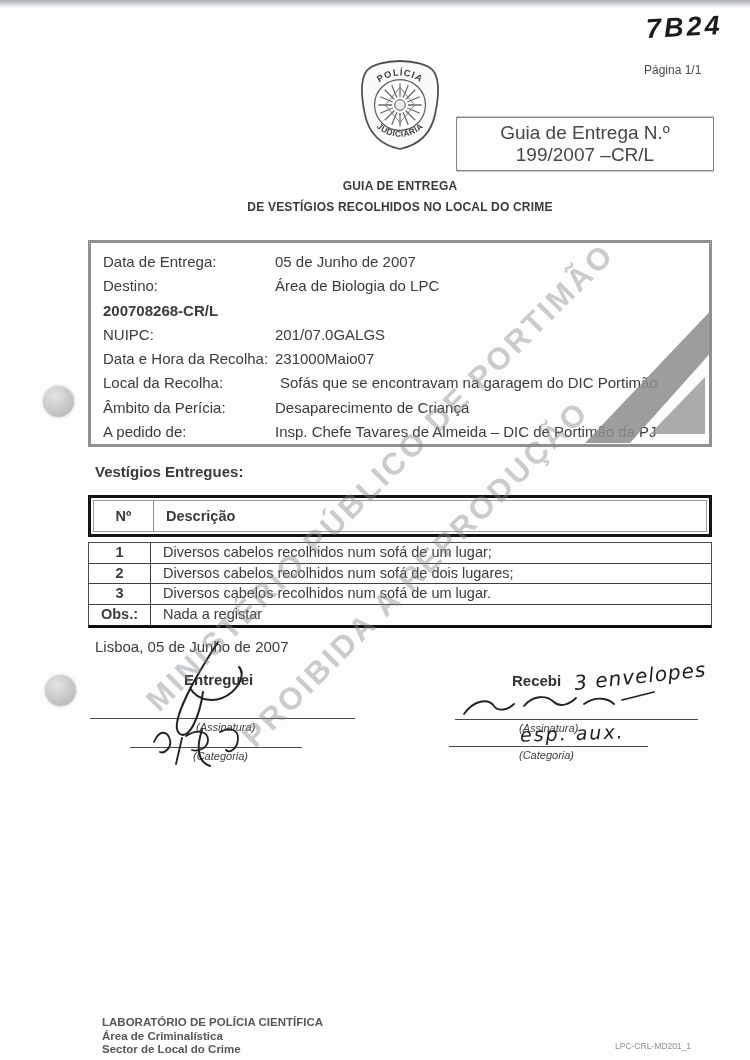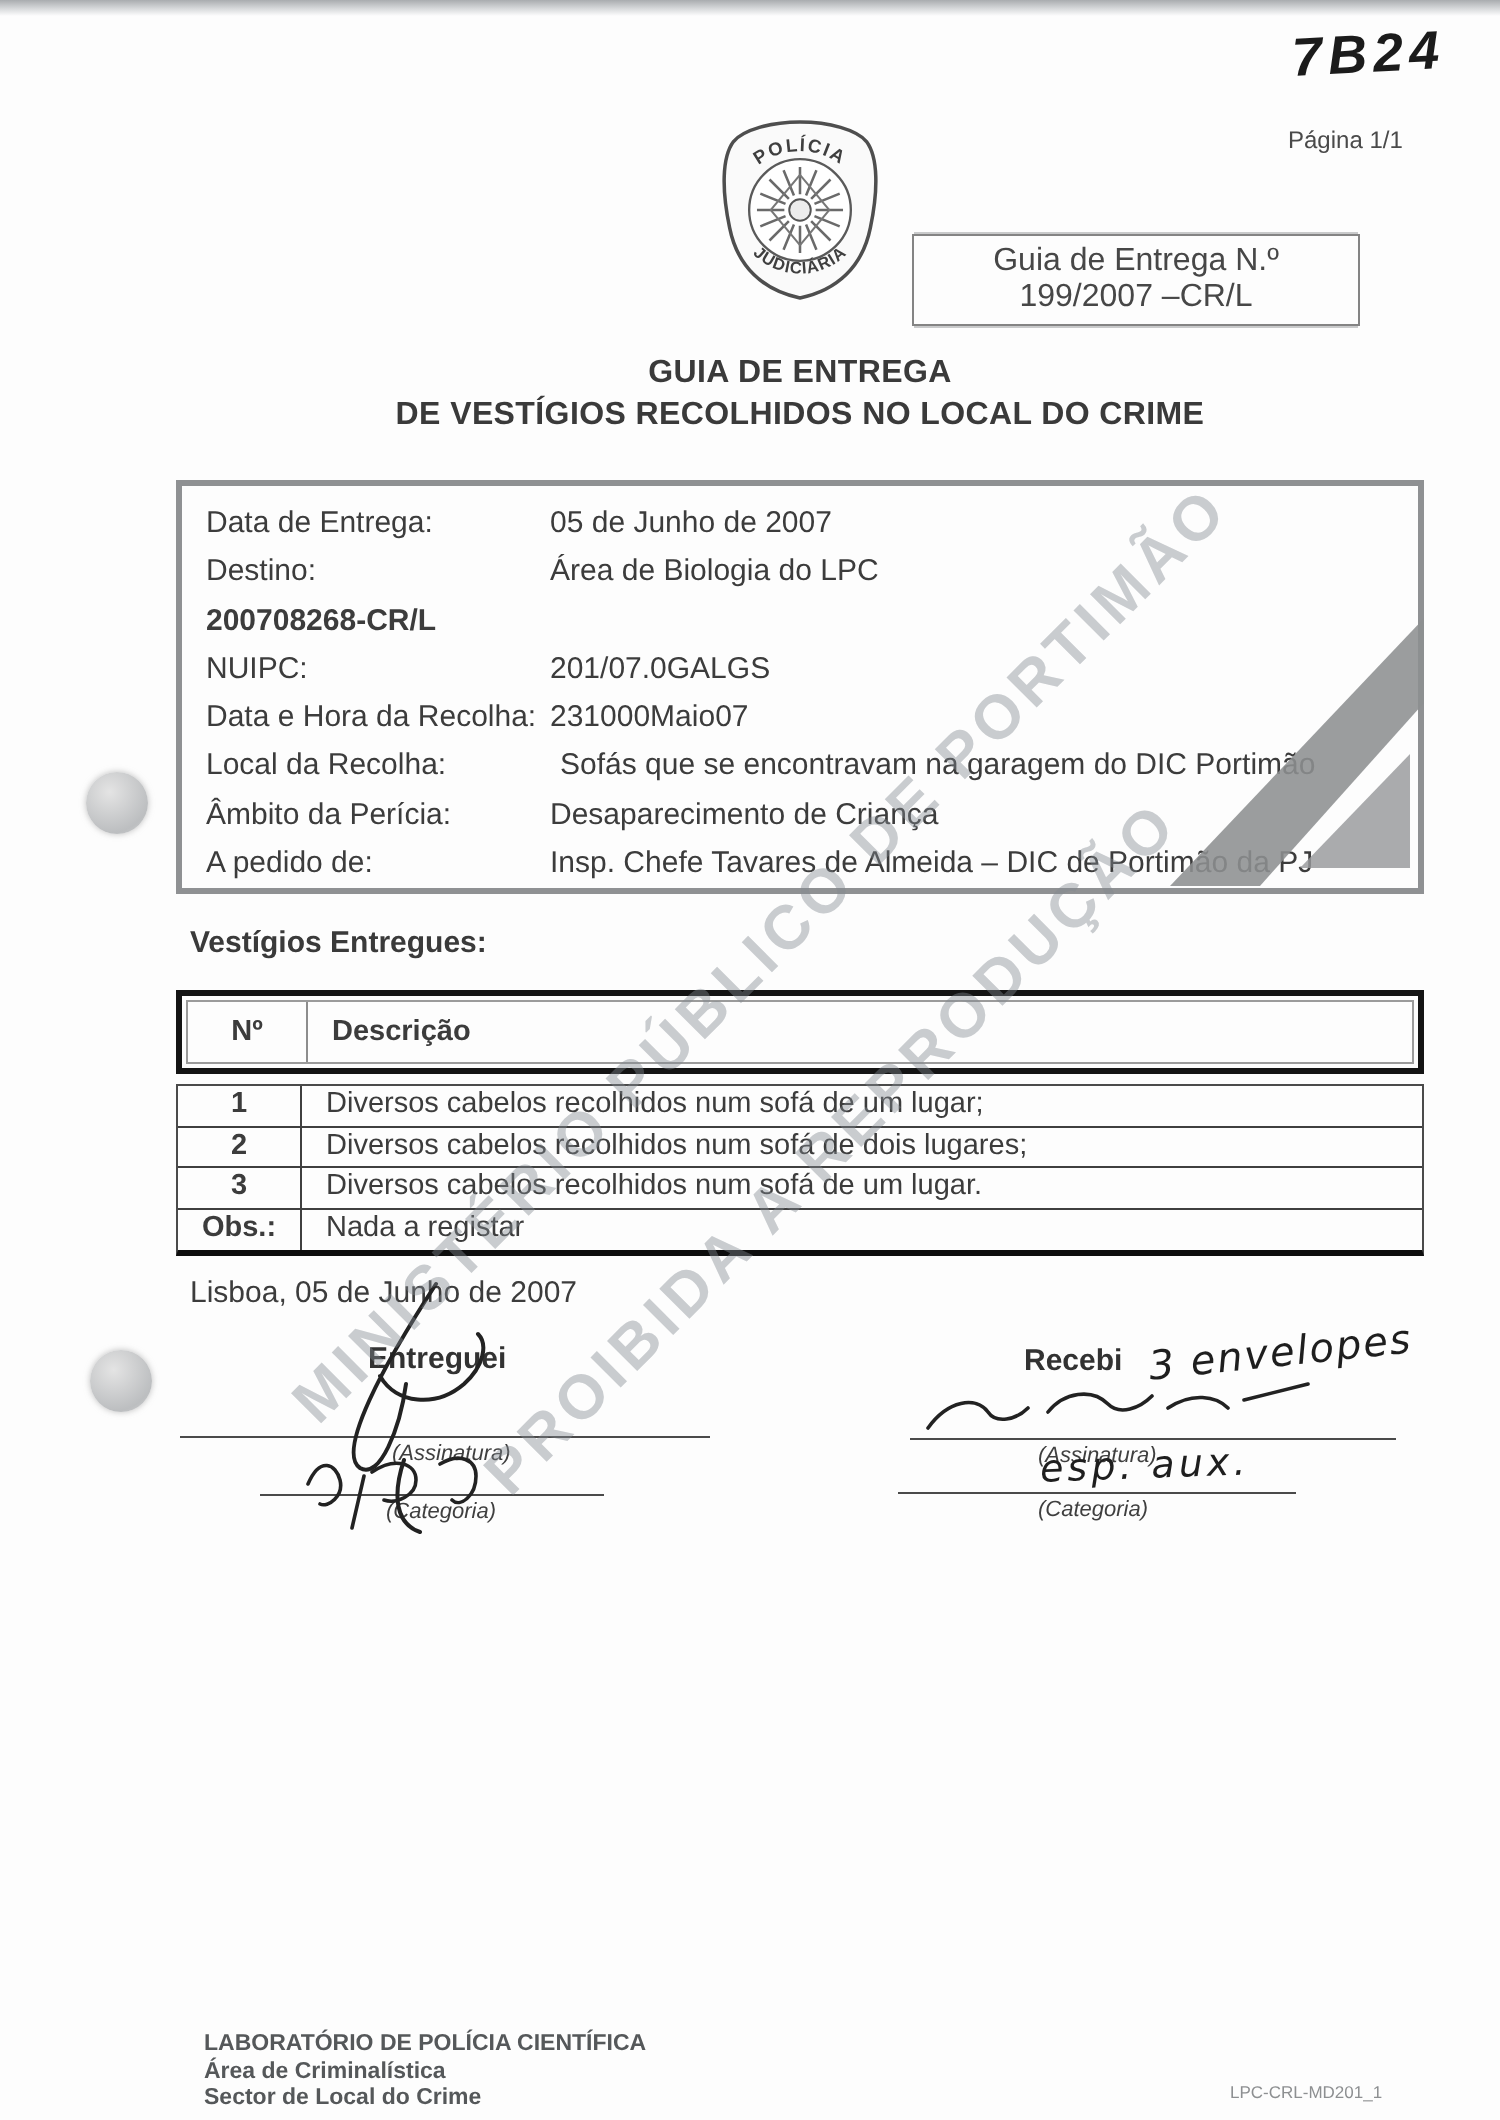--- a/index.html
+++ b/index.html
@@ -11,26 +11,26 @@
   }
   .scan-edge { position:absolute; top:0; left:0; right:0; height:8px;
     background:linear-gradient(180deg,#a9acaf 0%, #d8dadc 55%, rgba(255,255,255,0) 100%); }
 
   .hw-number { position:absolute; left:646px; top:12px; font-size:27px; font-weight:bold;
     color:#1b1b1b; transform:rotate(-3deg); letter-spacing:3px; font-style:italic; }
   .page-label { position:absolute; left:644px; top:63px; font-size:12px; color:#4a4a4a; }
 
   .logo { position:absolute; left:356px; top:57px; width:88px; height:96px; }
 
-  .ref-box { position:absolute; left:456px; top:117px; width:224px; padding:4px 6px;
-    border:1px solid #848484; text-align:center; font-size:16px; color:#474747;
+  .ref-box { position:absolute; left:456px; top:117px; width:258px; padding:4px 6px;
+    border:1px solid #848484; text-align:center; font-size:19px; color:#474747;
     box-shadow:0 -2px 0 -1px #c9cacb, 0 2px 0 -1px #c9cacb; background:#fdfdfd; }
 
   .title-block { position:absolute; left:88px; top:176px; width:624px; text-align:center;
-    font-weight:bold; font-size:16px; line-height:21px; color:#3a3a3a; letter-spacing:.2px; }
+    font-weight:bold; font-size:12px; line-height:21px; color:#3a3a3a; letter-spacing:.2px; }
 
   .details-box { position:absolute; left:88px; top:240px; width:624px; height:207px;
     border:3px solid #8f9193; background:transparent; padding:7px 0 0 12px; }
   .detail-row { display:flex; line-height:24.3px; font-size:15px; }
   .detail-label { width:172px; flex:none; }
   .detail-value { flex:1; white-space:pre-wrap; }
   .detail-row.exame .detail-value { font-weight:bold; }
   .detail-row.local .detail-value { text-indent:5px; }
   .corner-band { position:absolute; right:-3px; bottom:-3px; width:624px; height:207px; pointer-events:none; }
 

